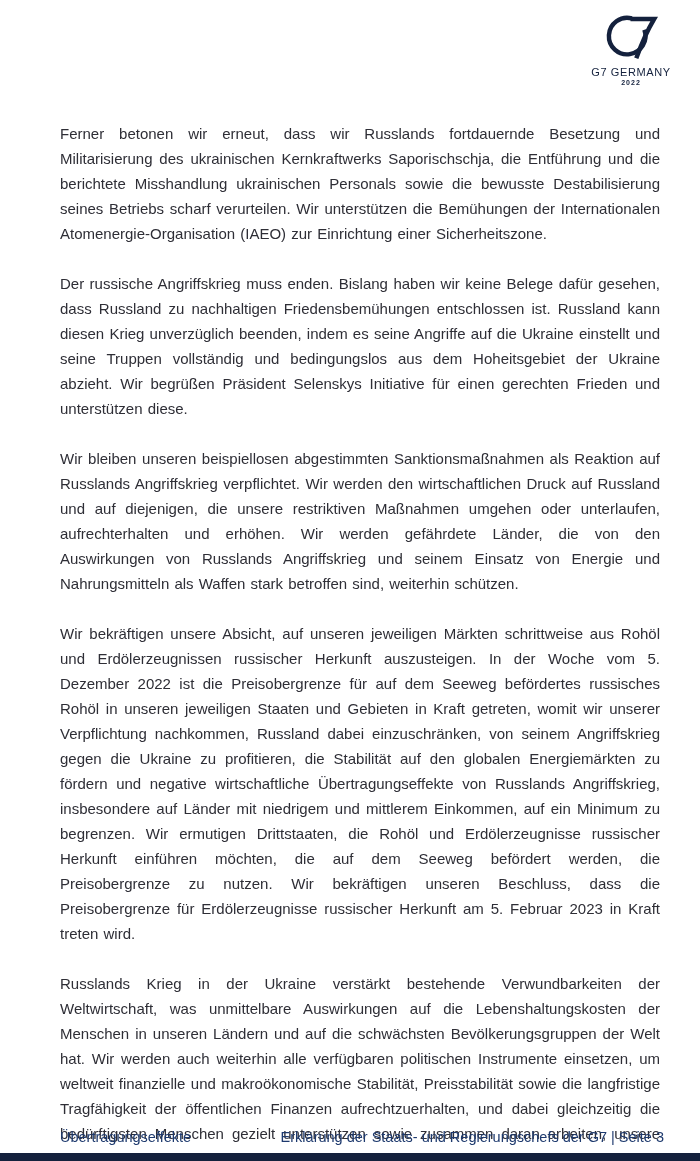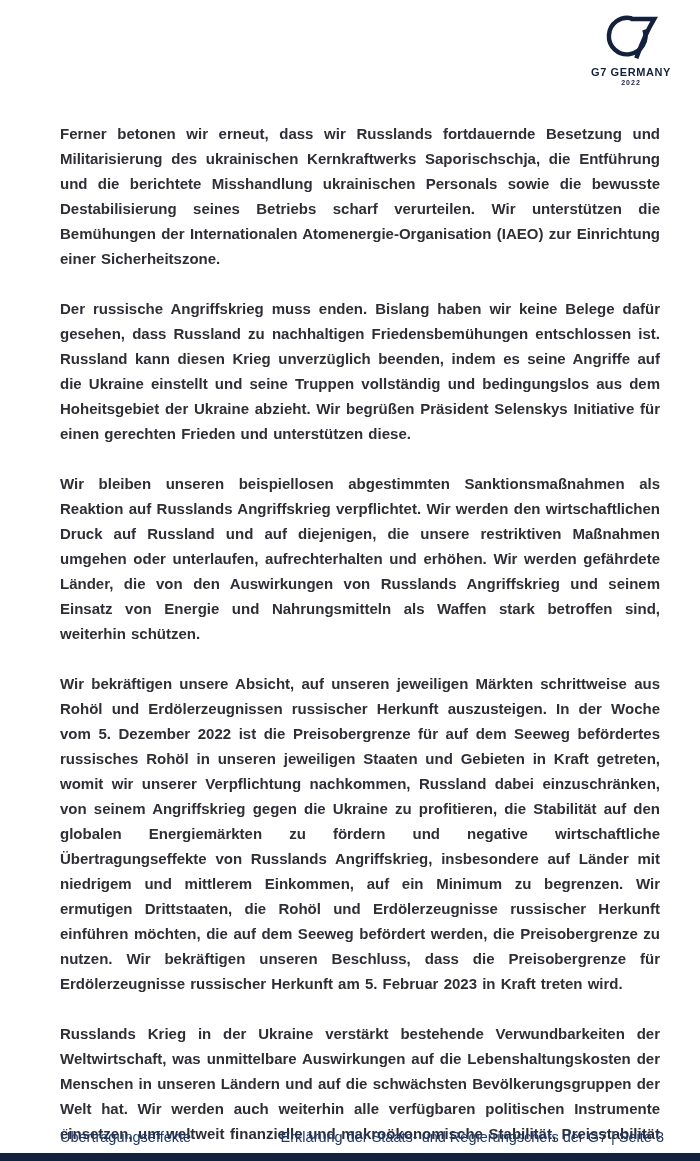--- a/index.html
+++ b/index.html
@@ -20,21 +20,21 @@
     width: 110px;
     text-align: center;
     color: #14213d;
   }
   .logo-mark {
     display: block;
     margin: 0 auto 2px auto;
   }
   .logo-title {
     font-size: 11px;
-    font-weight: bold;
+    font-weight: normal;
     letter-spacing: 0.6px;
     color: #14213d;
     line-height: 12px;
   }
   .logo-year {
     font-size: 7px;
     font-weight: bold;
     letter-spacing: 1px;
     color: #14213d;
     line-height: 9px;
@@ -47,21 +47,20 @@
     top: 121px;
     width: 600px;
     color: #2e2e36;
     font-size: 15px;
     line-height: 25px;
     text-align: justify;
   }
   .doc-body p {
     margin: 0 0 25px 0;
     word-spacing: 1px;
-    font-weight: bold;
   }
 
   
   .footer {
     position: absolute;
     left: 60px;
     right: 36px;
     top: 1129px;
     display: flex;
     justify-content: space-between;

